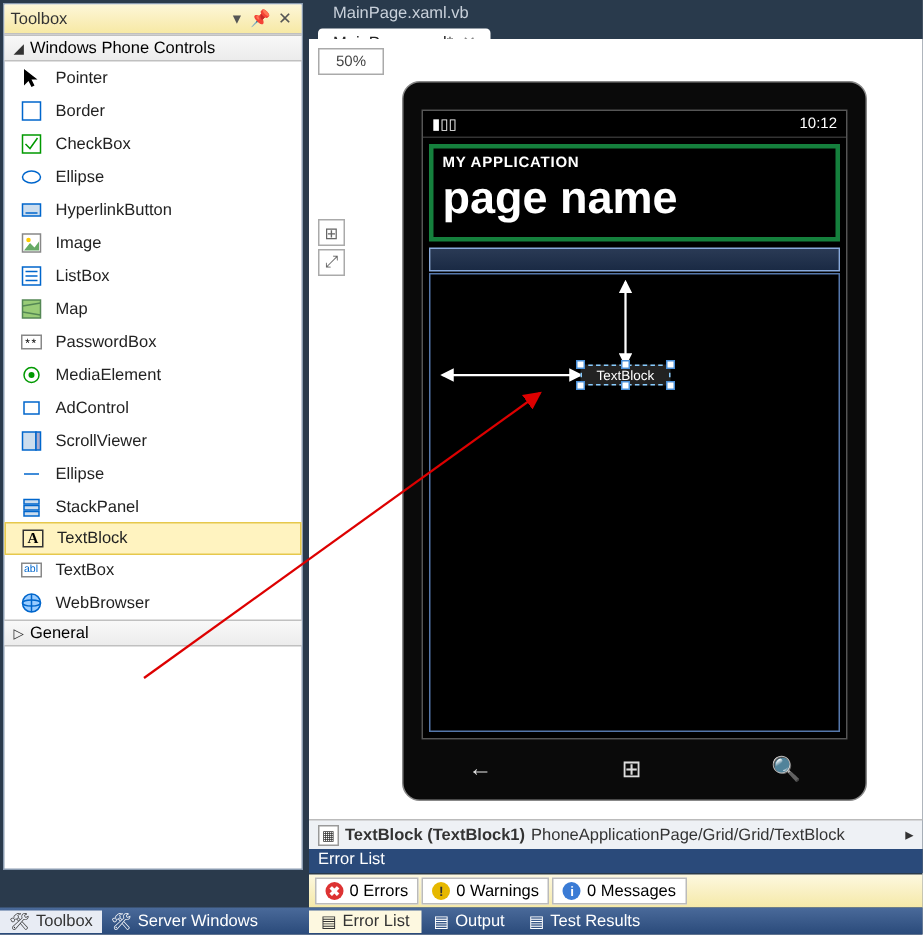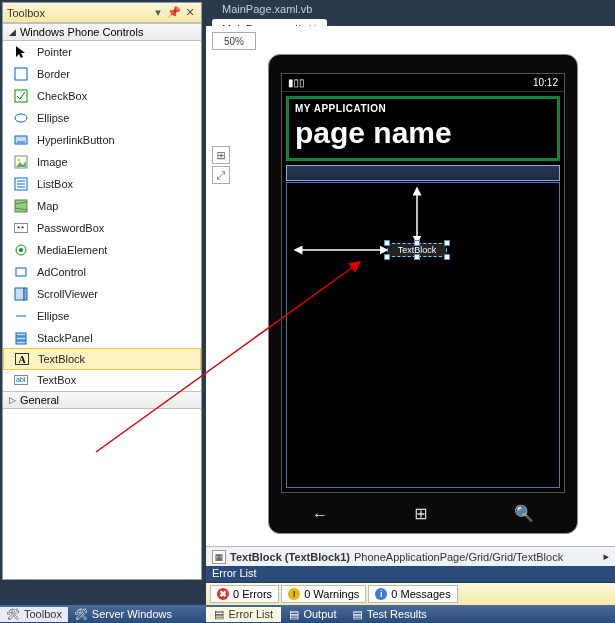--- a/index.html
+++ b/index.html
@@ -198,20 +198,30 @@
         <span class="icon">
           <div style="border:1px solid #333;width:14px;height:12px;font-size:10px;font-weight:bold;text-align:center;font-family:serif">A</div>
         </span>
         <span class="tool-label">TextBlock</span>
       </div>
       <div class="tool-item">
         <span class="icon">
           <div style="border:1px solid #888;width:14px;height:10px;font-size:7px;text-align:left;padding-left:1px;color:#06c">abl</div>
         </span>
         <span class="tool-label">TextBox</span>
+      </div>
+      <div class="tool-item">
+        <span class="icon">
+          <svg width="14" height="14">
+            <circle cx="7" cy="7" r="6" fill="#9cf" stroke="#06c"></circle>
+            <ellipse cx="7" cy="7" rx="6" ry="2" fill="none" stroke="#06c"></ellipse>
+            <line x1="7" y1="1" x2="7" y2="13" stroke="#06c"></line>
+          </svg>
+        </span>
+        <span class="tool-label">WebBrowser</span>
       </div>
     </div>
   <div class="group-header">
     <span class="tri">▷</span>
     <span>General</span>
   </div>
 </div>
 
 <div class="editor-area">
   <div class="tab-bar" id="tab-bar">

